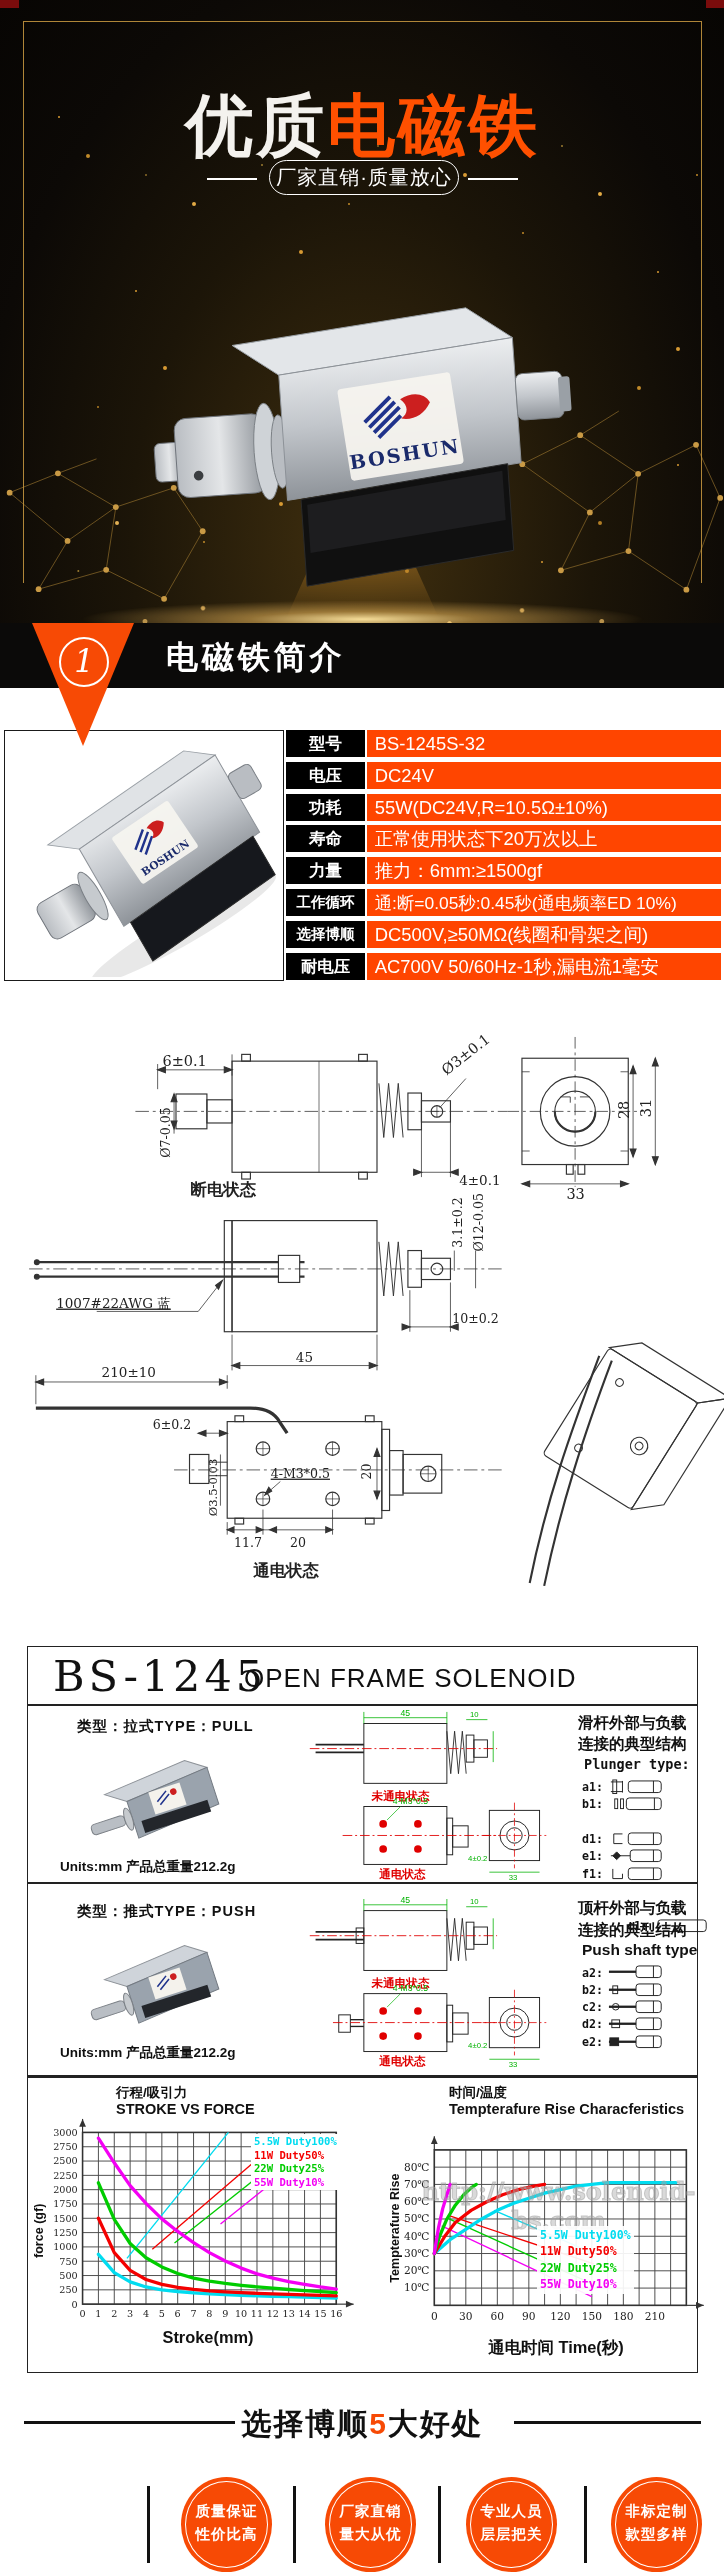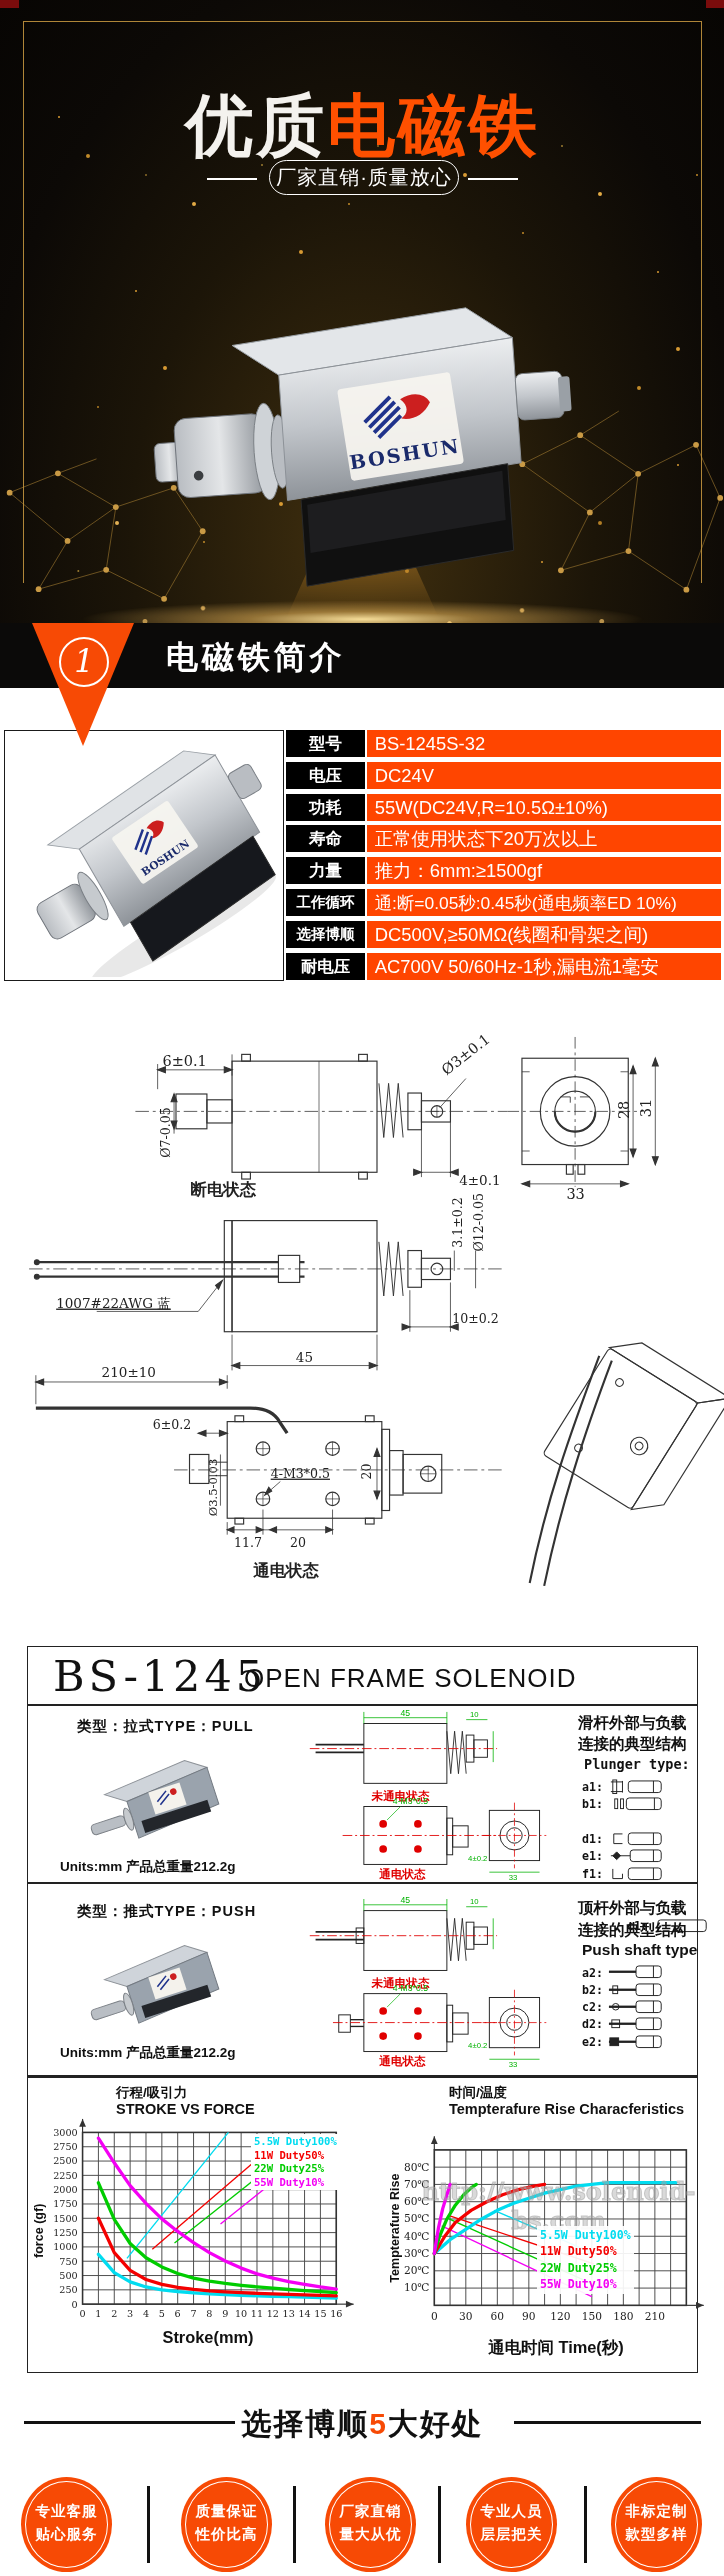--- a/index.html
+++ b/index.html
@@ -799,24 +799,20 @@
 
   <div class="abs watermark">http://www.solenoid-bs.com</div>
   <div class="abs xlabel" style="left:387px;top:2337px;width:338px;text-align:center;">通电时间  Time(秒)</div>
 
   <div class="abs ft-line" style="left:24px;width:211px;"></div>
   <div class="abs ft-line" style="left:514px;width:187px;"></div>
   <div class="abs ft-title">
     <span>选择博顺</span><span class="num">5</span><span>大好处</span>
   </div>
 
-  <div class="abs badge" style="left:21px;top:2477px;">
-    <span class="bl l1">专业客服</span>
-    <span class="bl l2">贴心服务</span>
-  </div>
   <div class="abs badge-sep" style="left:147px;"></div>
   <div class="abs badge" style="left:181px;top:2477px;">
     <span class="bl l1">质量保证</span>
     <span class="bl l2">性价比高</span>
   </div>
   <div class="abs badge-sep" style="left:293px;"></div>
   <div class="abs badge" style="left:325px;top:2477px;">
     <span class="bl l1">厂家直销</span>
     <span class="bl l2">量大从优</span>
   </div>

